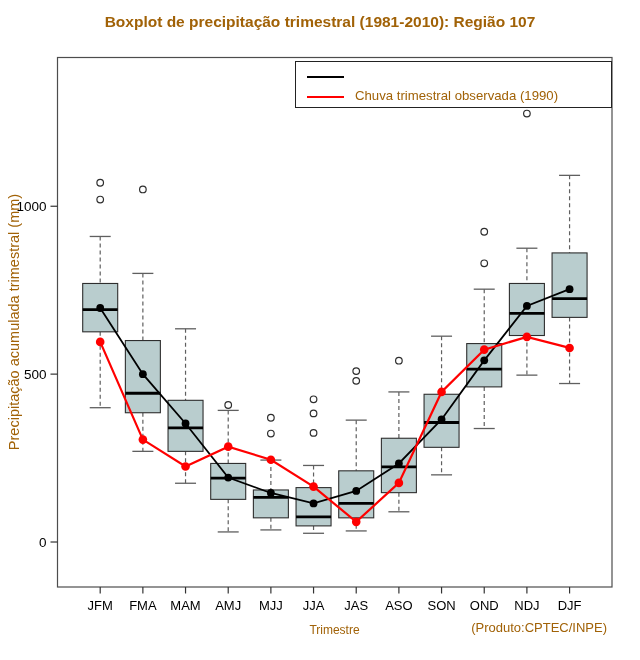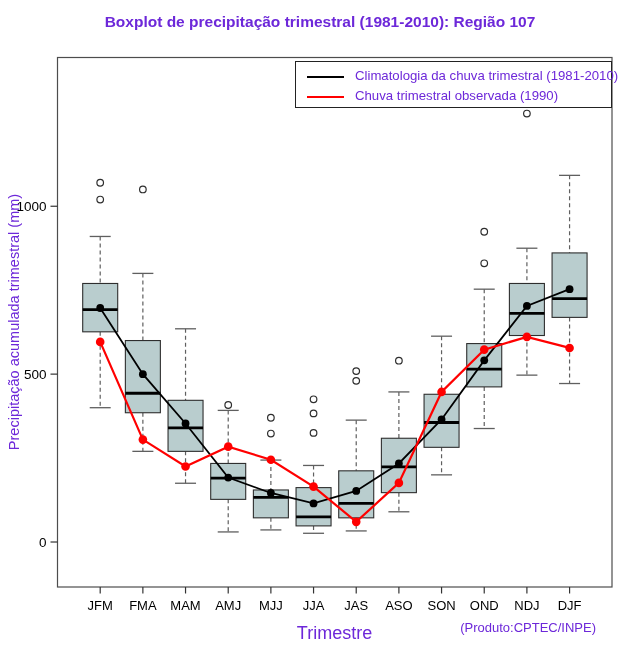--- a/index.html
+++ b/index.html
@@ -1,18 +1,18 @@
 <!DOCTYPE html>
 <html><head>
 <meta charset="utf-8">
 <style>
   html,body { margin:0; padding:0; background:#ffffff; }
   .figure {
     position:relative; width:640px; height:660px; background:#ffffff;
-    font-family:"Liberation Sans", sans-serif; color:#6d28d9; overflow:hidden;
+    font-family:"Liberation Sans", sans-serif; color:#a16207; overflow:hidden;
   }
   .chart-title {
     position:absolute; top:13px; left:0; width:100%;
     text-align:center; font-weight:bold; font-size:15.5px;
   }
   svg.plot { position:absolute; left:0; top:0; }
   svg.plot text { font-family:"Liberation Sans", sans-serif; fill:#000; }
   .legend {
     position:absolute; left:295px; top:61px; width:317px; height:47px;
     border:1px solid #222; background:#fff; box-sizing:border-box;
@@ -23,24 +23,24 @@
     display:inline-block; width:37px; height:0; border-top:2px solid #000;
     margin-right:11px; vertical-align:middle;
   }
   .y-axis-title {
     position:absolute; left:-250px; top:313px; width:530px; height:18px;
     text-align:center; font-size:14.5px; white-space:nowrap;
     transform:rotate(-90deg);
   }
   .x-axis-title {
     position:absolute; left:57px; top:623px; width:555px;
-    text-align:center; font-size:18px;
+    text-align:center; font-size:12px;
   }
   .footnote {
-    position:absolute; right:44px; top:620px; font-size:13px; text-align:right;
+    position:absolute; right:33px; top:620px; font-size:13px; text-align:right;
   }
 </style>
 </head>
 <body>
 
 <div class="figure">
 
   <div class="chart-title">Boxplot de precipitação trimestral (1981-2010): Região 107</div>
 
   <svg class="plot" width="640" height="660" id="plot-svg">
@@ -185,21 +185,21 @@
       <circle cx="356.21999999999997" cy="521.8617628408371" r="4.3" fill="#ff0000"></circle>
       <circle cx="398.89" cy="482.9131261889664" r="4.3" fill="#ff0000"></circle>
       <circle cx="441.56" cy="391.92105263157896" r="4.3" fill="#ff0000"></circle>
       <circle cx="484.23" cy="349.61477488902983" r="4.3" fill="#ff0000"></circle>
       <circle cx="526.9000000000001" cy="336.8557387444515" r="4.3" fill="#ff0000"></circle>
       <circle cx="569.57" cy="347.9359543436906" r="4.3" fill="#ff0000"></circle>
     </svg>
 
   <div class="legend">
     <div class="legend-row">
-      <span class="legend-sample" style="border-top-color:#000000"></span><span>Climatologia da chuva trimestral (1981-2010)</span>
+      <span class="legend-sample" style="border-top-color:#000000"></span>
     </div>
     <div class="legend-row">
       <span class="legend-sample" style="border-top-color:#ff0000"></span><span>Chuva trimestral observada (1990)</span>
     </div>
   </div>
 
   <div class="y-axis-title">Precipitação acumulada trimestral (mm)</div>
 
   <div class="x-axis-title">Trimestre</div>
 

